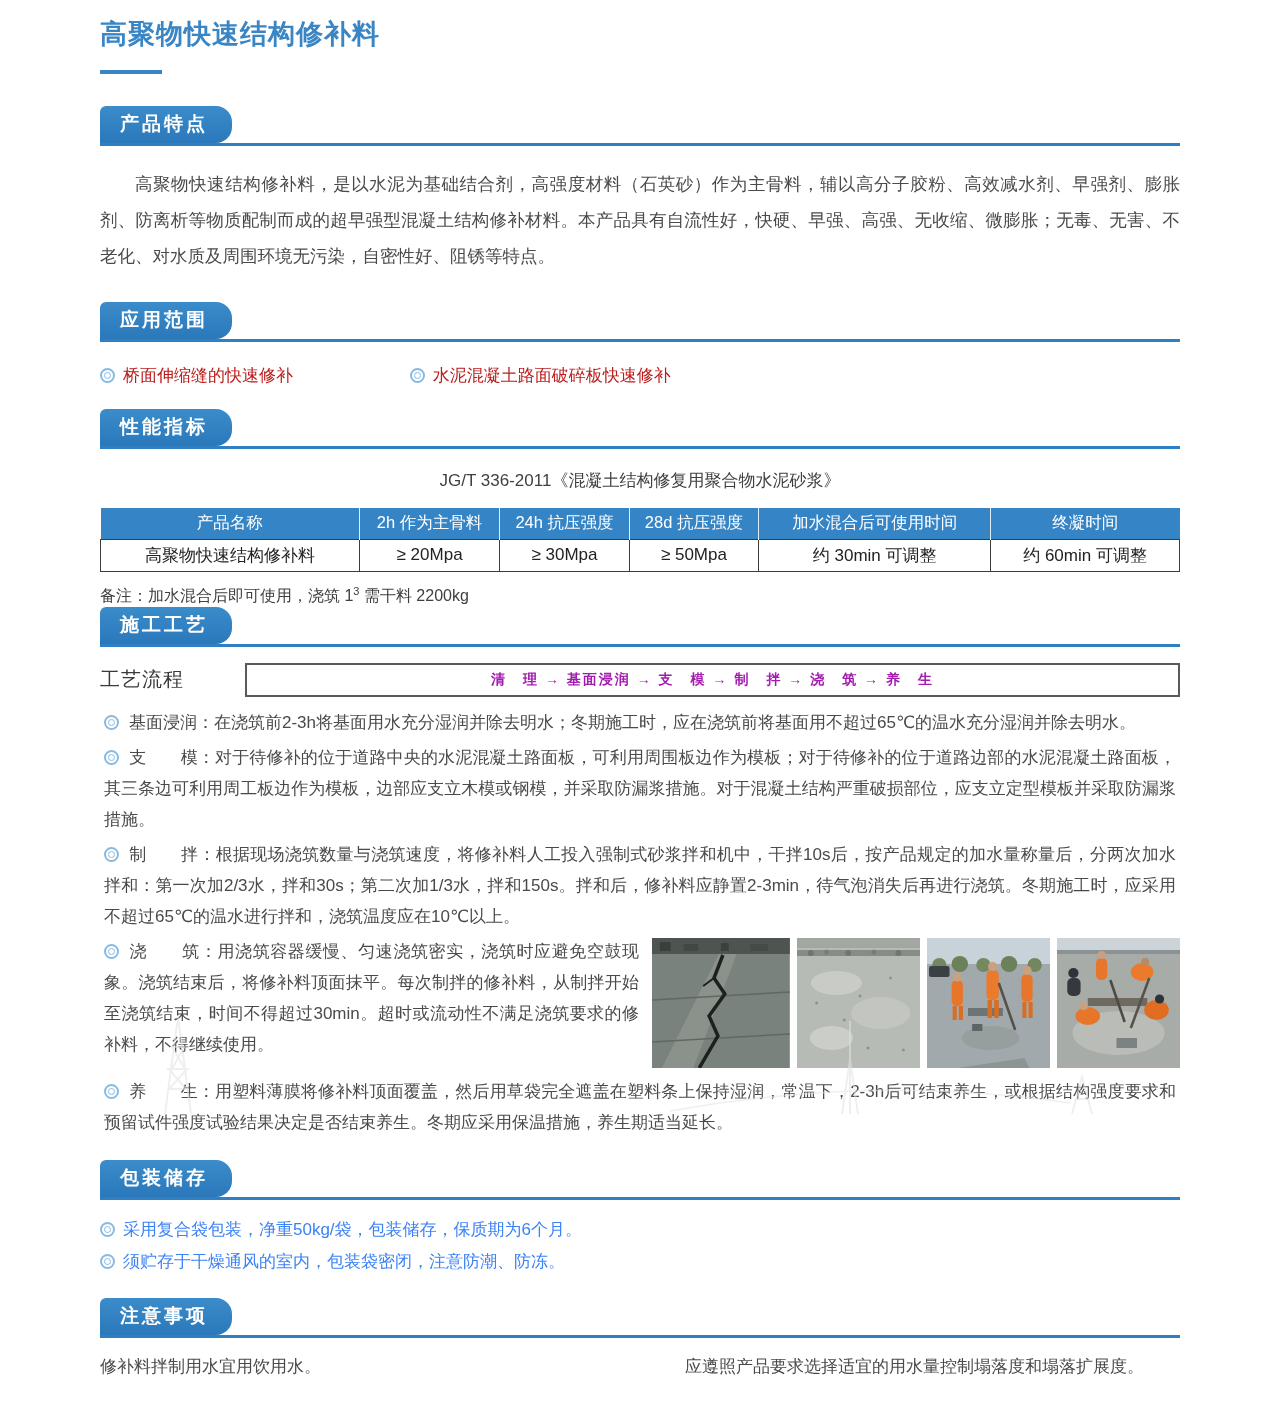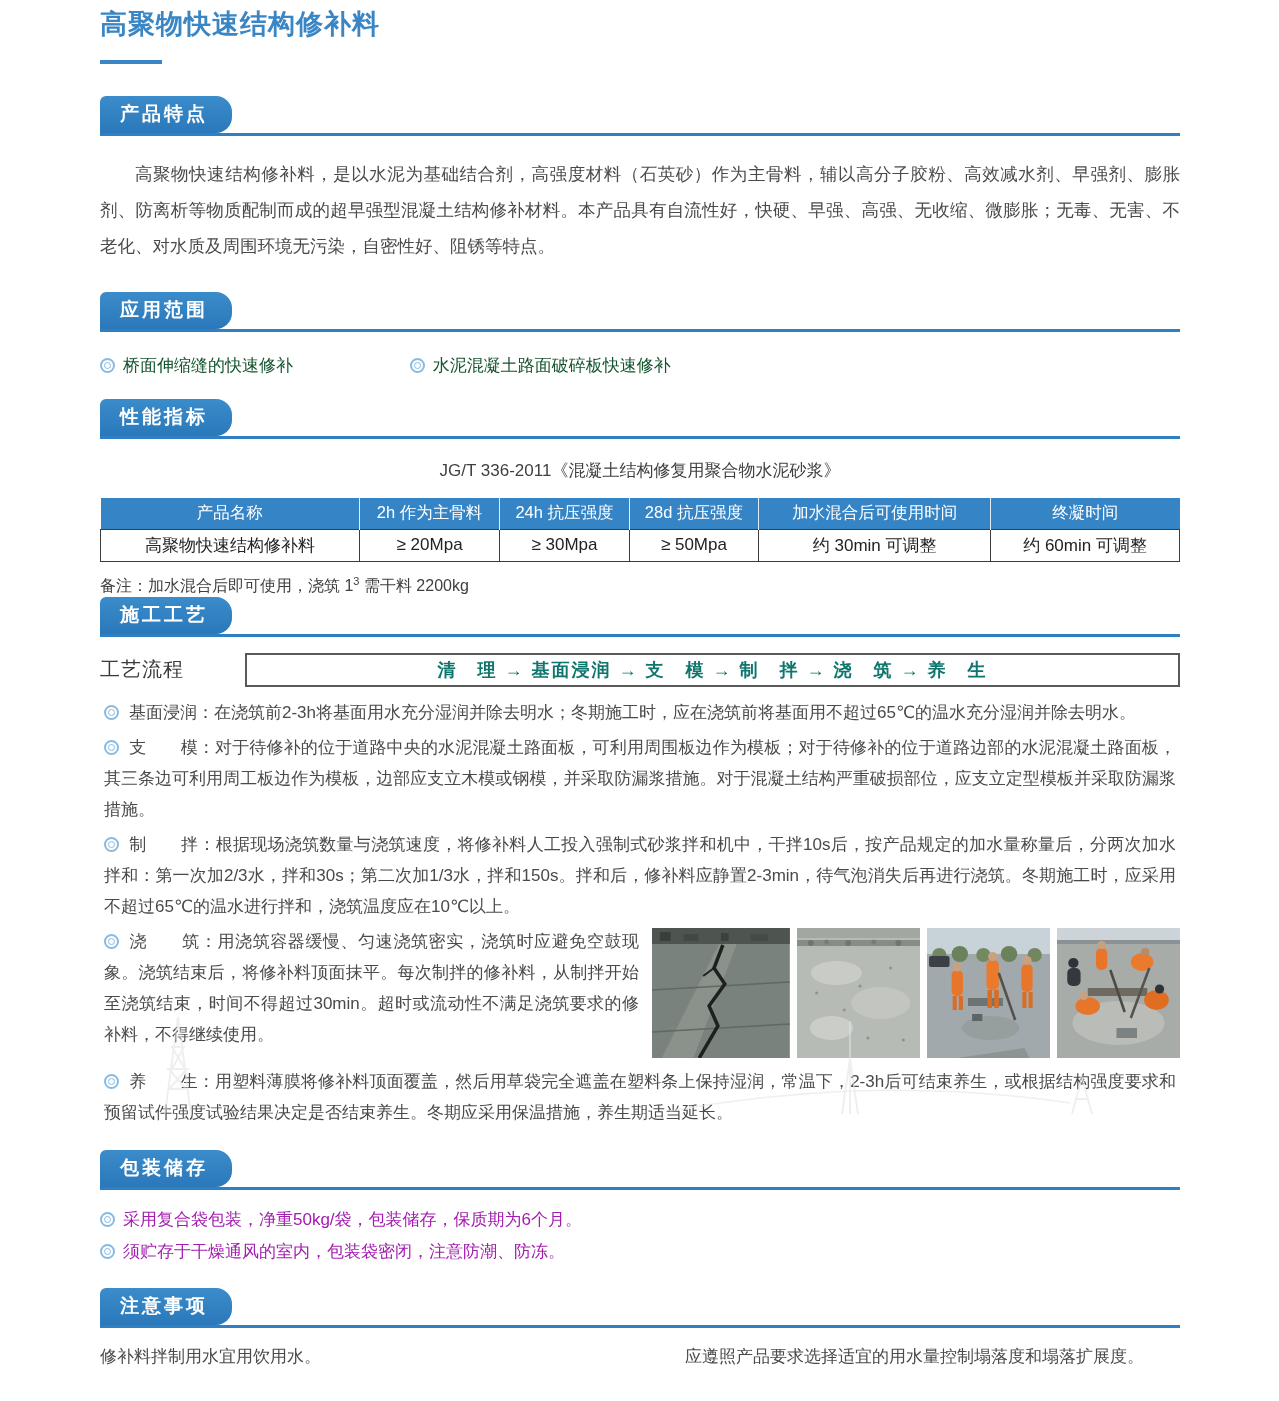--- a/index.html
+++ b/index.html
@@ -2,21 +2,21 @@
 <html lang="zh"><head>
 <meta charset="utf-8">
 <style>
   * { margin:0; padding:0; box-sizing:border-box; }
   html,body { background:#ffffff; }
   body {
     width:1279px; height:1401px;
     font-family:"Liberation Sans","DejaVu Sans",sans-serif;
     color:#4a4a4a; position:relative; overflow:hidden;
   }
-  .page { width:1279px; height:1114px; padding:6px 99px 0 100px; position:relative; }
+  .page { width:1279px; height:1114px; padding:16px 99px 0 100px; position:relative; }
 
   
   .doc-title { font-size:27px; font-weight:bold; color:#3a86c5; letter-spacing:1px; }
   .title-underline { width:62px; height:4px; background:#3a86c5; margin-top:18px; }
 
   
   .sec-head { border-bottom:3px solid #2f80c3; line-height:0; margin-top:0; }
   .sec-tab {
     display:inline-block; line-height:normal;
     background:linear-gradient(180deg,#3b8ccb,#2a78ba);
@@ -37,21 +37,21 @@
   }
 
   
   .features-body {
     margin-top:20px; font-size:17.5px; line-height:36px; color:#4a4a4a;
     text-indent:2em; text-align:justify;
   }
 
   
   .sec-application .sec-head { margin-top:28px; }
-  .app-items { margin-top:22px; font-size:17px; color:#14532d; }
+  .app-items { margin-top:22px; font-size:17px; color:#b91c1c; }
   .app-item { display:inline-block; }
   .app-item:first-child { width:305px; }
 
   
   .sec-performance .sec-head { margin-top:22px; }
   .standard-line { margin-top:20px; text-align:center; font-size:17px; color:#3f3f3f; }
   table.perf { width:100%; border-collapse:collapse; margin-top:16px; table-layout:fixed; }
   table.perf th {
     background:#3584c6; color:#fff; font-size:16.5px; font-weight:normal;
     height:31px; border-left:1px solid rgba(255,255,255,.85);
@@ -65,39 +65,39 @@
   .table-note { margin-top:13px; font-size:16px; color:#3f3f3f; }
   .table-note sup { font-size:11px; }
 
   
   .sec-process .sec-head { }
   .flow-row { margin-top:16px; display:flex; align-items:center;justify-content:center; }
   .flow-label { font-size:20px; color:#3a3a3a; flex:none; width:110px; letter-spacing:1px; }
   .flow-box {
     flex:1; margin-left:35px; border:2px solid #5a5a5a; height:34px;
     display:flex; align-items:center; justify-content:center;
-    font-size:18px; font-weight:bold; color:#0f766e; letter-spacing:2px;
+    font-size:14px; font-weight:bold; color:#a21caf; letter-spacing:2px;
   }
   .steps { margin-top:10px; }
   .step { font-size:17px; line-height:31px; color:#4a4a4a; margin:4px 4px; text-align:justify; }
   .step .bullet { margin-right:10px; }
   .step-clear { clear:right; }
 
   
   .photos {
     float:right; width:528px; margin:2px 0 8px 13px;
     display:grid; grid-template-columns:1.12fr 1fr 1fr 1fr; gap:7px;
   }
   .photo { height:130px; overflow:hidden; }
   .photo svg { width:100%; height:100%; display:block; }
 
   
   .sec-packaging .sec-head { margin-top:22px; }
   .pack-items { margin-top:14px; }
-  .pack-item { font-size:17px; line-height:32px; color:#a21caf; }
+  .pack-item { font-size:17px; line-height:32px; color:#3b82f6; }
 
   
   .sec-notes .sec-head { margin-top:20px; }
   .notes-wrap { margin-top:14px; position:relative; }
   .note-item { font-size:17px; line-height:29px; color:#4a4a4a; white-space:nowrap; }
   .notes-right { position:absolute; left:585px; top:0; }
 
   
   .watermark { position:absolute; left:60px; bottom:0; width:1160px; height:115px;
     pointer-events:none; opacity:.55; }

